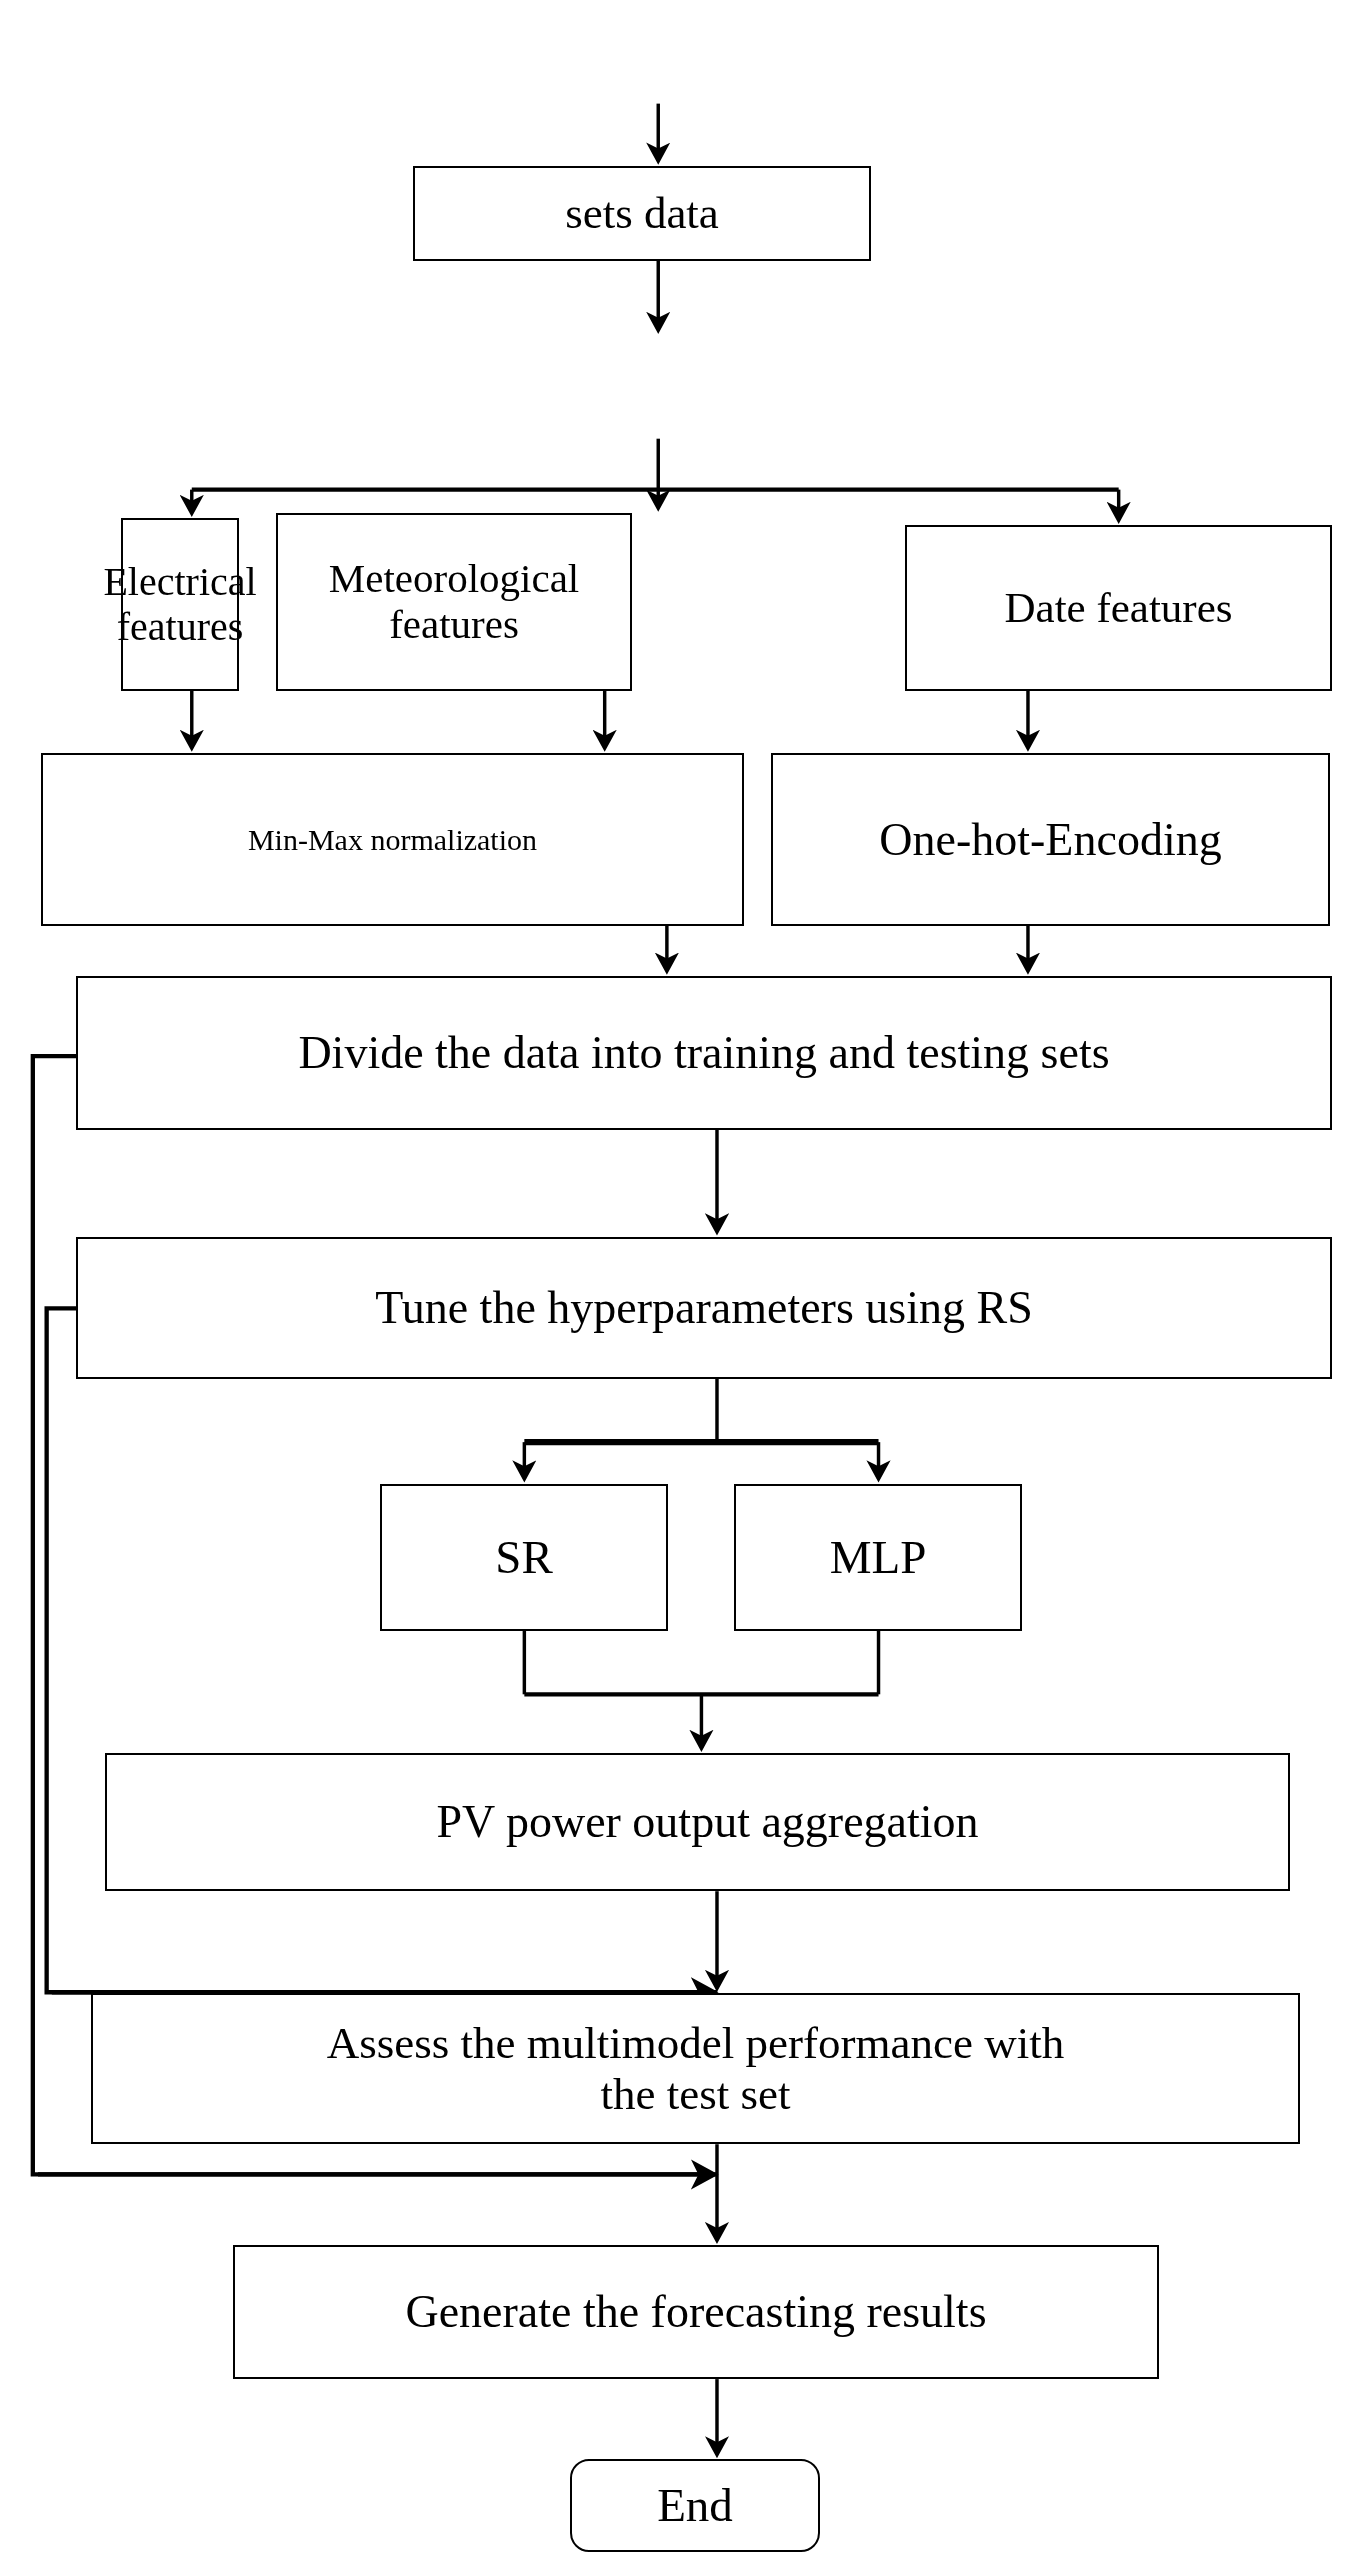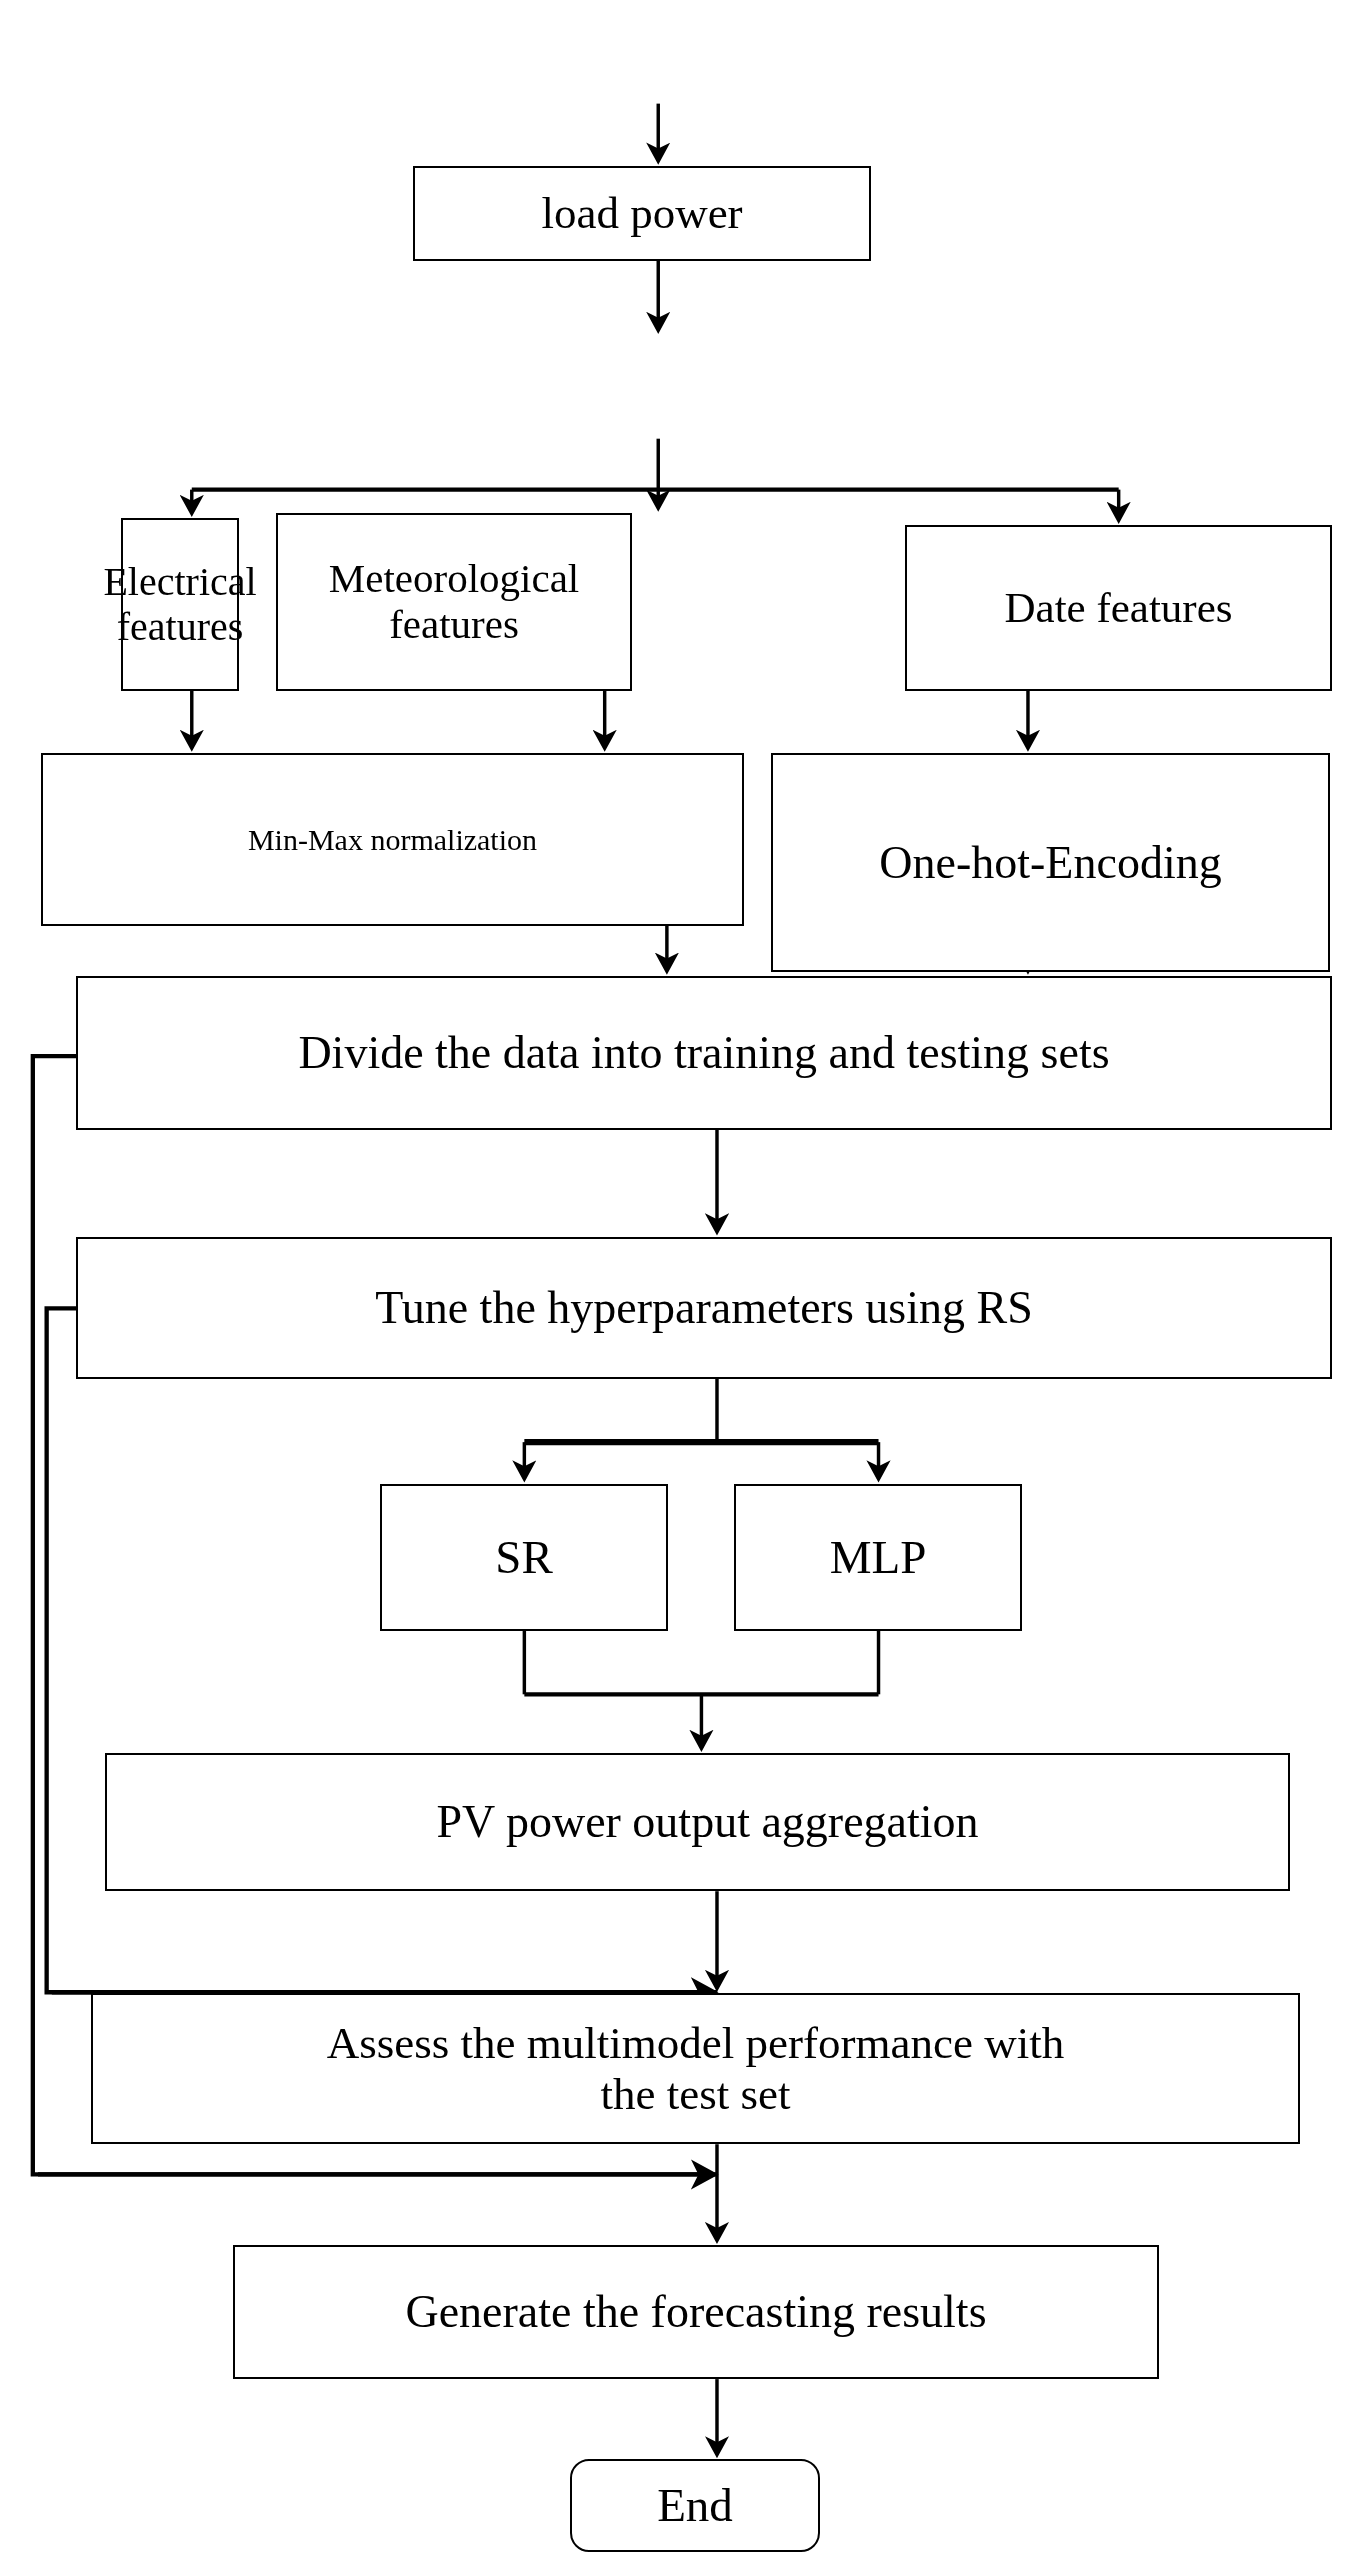--- a/index.html
+++ b/index.html
@@ -90,21 +90,21 @@
       <path stroke-width="5" d="M 830 2307 L 54 2307 L 54 1515 L 88 1515"></path>
       <path stroke-width="5" d="M 60 2307 L 826 2307" marker-end="url(#ah)"></path>
 
       <path stroke-width="5" d="M 830 2518 L 38 2518 L 38 1223 L 88 1223"></path>
       <path stroke-width="5" d="M 44 2518 L 826 2518" marker-end="url(#ah)"></path>
     </g>
   </svg>
 
 
   <div class="node" style="left:413px;top:166px;width:458px;height:95px;font-size:45px;">
-    <span class="lbl">load power</span>
+    <span class="lbl">sets data</span>
   </div>
 
 
   <div class="node" style="left:121px;top:518px;width:118px;height:173px;font-size:40px;">
     <span class="lbl">Electrical
 features</span>
   </div>
 
   <div class="node" style="left:276px;top:513px;width:356px;height:178px;font-size:41px;">
     <span class="lbl">Meteorological
@@ -112,21 +112,21 @@
   </div>
 
   <div class="node" style="left:905px;top:525px;width:427px;height:166px;font-size:43px;">
     <span class="lbl">Date features</span>
   </div>
 
   <div class="node" style="left:41px;top:753px;width:703px;height:173px;font-size:30px;">
     <span class="lbl">Min-Max normalization</span>
   </div>
 
-  <div class="node" style="left:771px;top:753px;width:559px;height:219px;font-size:46px;">
+  <div class="node" style="left:771px;top:753px;width:559px;height:173px;font-size:46px;">
     <span class="lbl">One-hot-Encoding</span>
   </div>
 
   <div class="node" style="left:76px;top:976px;width:1256px;height:154px;font-size:46px;">
     <span class="lbl">Divide the data into training and testing sets</span>
   </div>
 
   <div class="node" style="left:76px;top:1237px;width:1256px;height:142px;font-size:46px;">
     <span class="lbl">Tune the hyperparameters using RS</span>
   </div>

